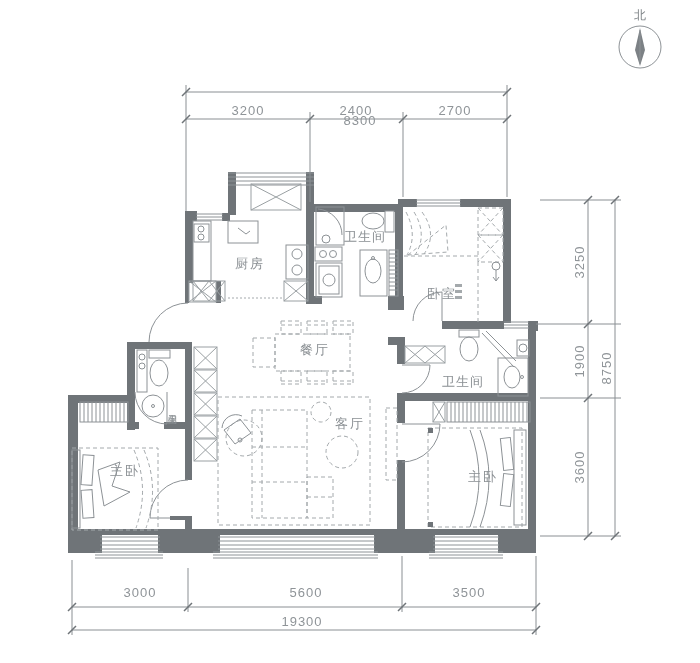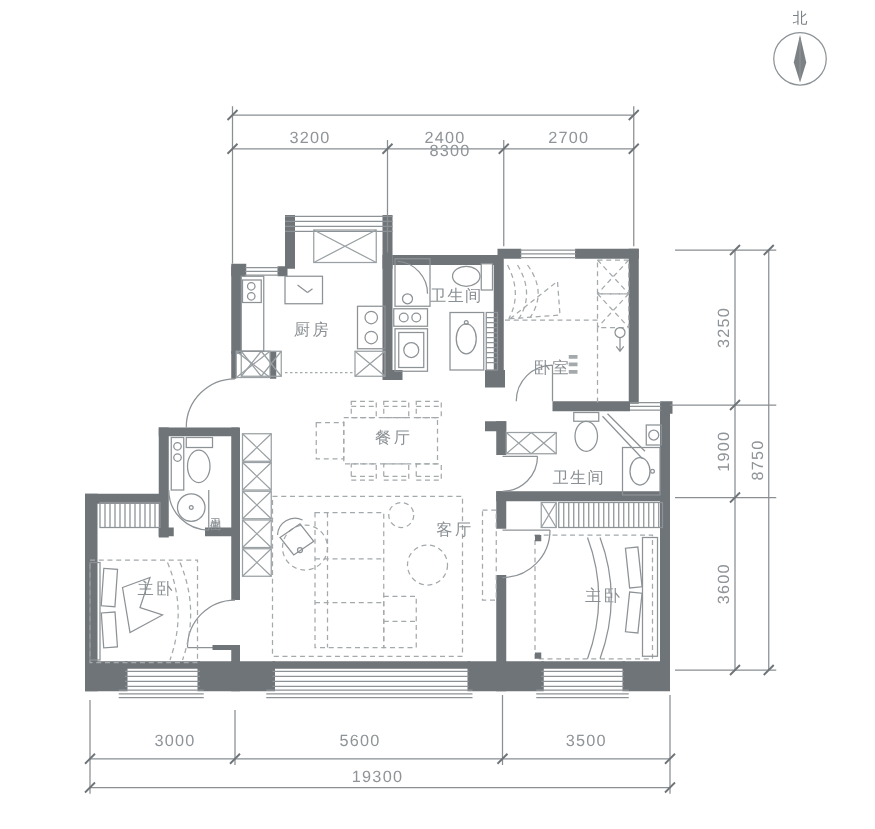--- a/index.html
+++ b/index.html
@@ -294,27 +294,27 @@
 <span class="lbl dim" style="left:248px;top:110px;">3200</span>
 <span class="lbl dim" style="left:356px;top:110px;">2400</span>
 <span class="lbl dim" style="left:455px;top:110px;">2700</span>
 
 <span class="lbl dim rot" style="left:579px;top:262px;">3250</span>
 <span class="lbl dim rot" style="left:579px;top:361px;">1900</span>
 <span class="lbl dim rot" style="left:579px;top:467px;">3600</span>
 <span class="lbl dim rot" style="left:606px;top:368px;">8750</span>
 
 <span class="lbl dim" style="left:140px;top:592px;">3000</span>
-<span class="lbl dim" style="left:288px;top:592px;">5600</span>
+<span class="lbl dim" style="left:306px;top:592px;">5600</span>
 <span class="lbl dim" style="left:469px;top:592px;">3500</span>
 <span class="lbl dim" style="left:302px;top:621px;">19300</span>
 
 <span class="lbl room" style="left:250px;top:264px;">厨房</span>
 <span class="lbl room-sm" style="left:365px;top:237px;">卫生间</span>
 <span class="lbl room" style="left:442px;top:294px;">卧室</span>
 <span class="lbl room" style="left:315px;top:350px;">餐厅</span>
-<span class="lbl room" style="left:364px;top:424px;text-align:right;">客厅</span>
+<span class="lbl room" style="left:350px;top:424px;text-align:right;">客厅</span>
 <span class="lbl room-sm vert" style="left:172px;top:408px;transform:translate(-50%,-50%);">卫生间</span>
 <span class="lbl room" style="left:125px;top:471px;">主卧</span>
 <span class="lbl room-sm" style="left:463px;top:382px;">卫生间</span>
 <span class="lbl room" style="left:483px;top:477px;">主卧</span>
 
 </div>
 
 </body></html>

